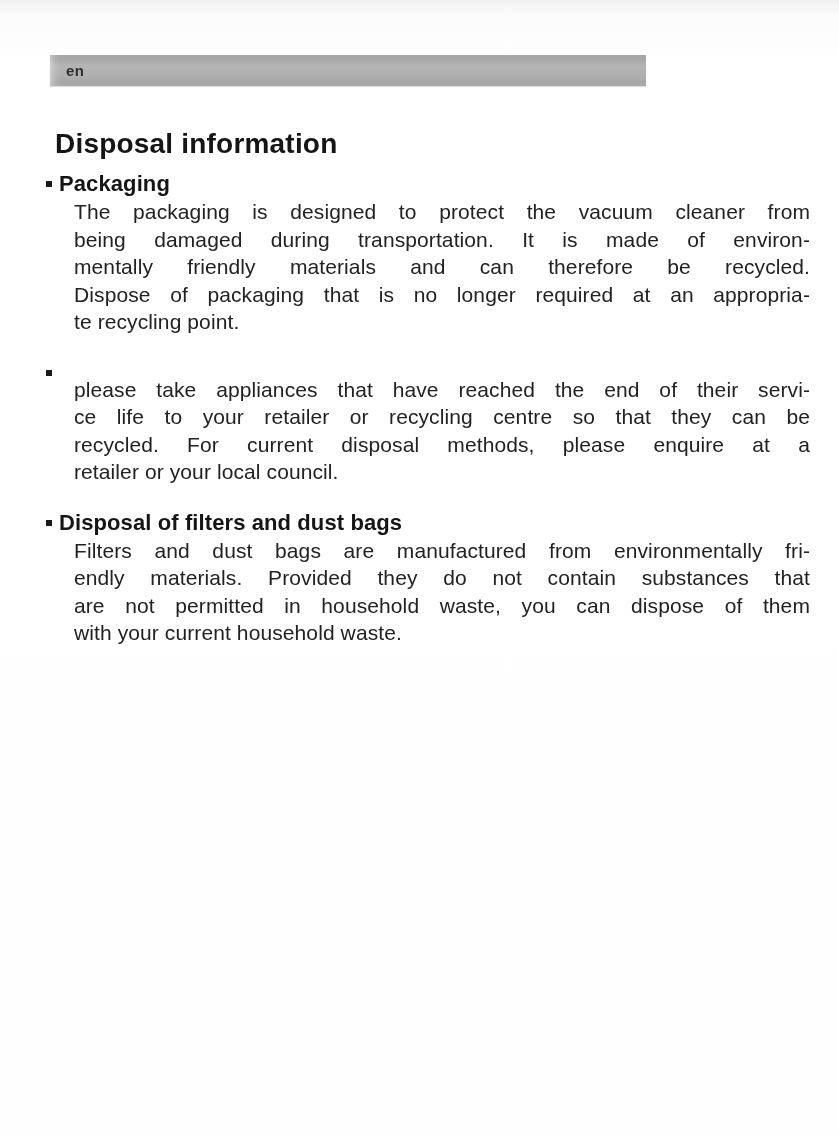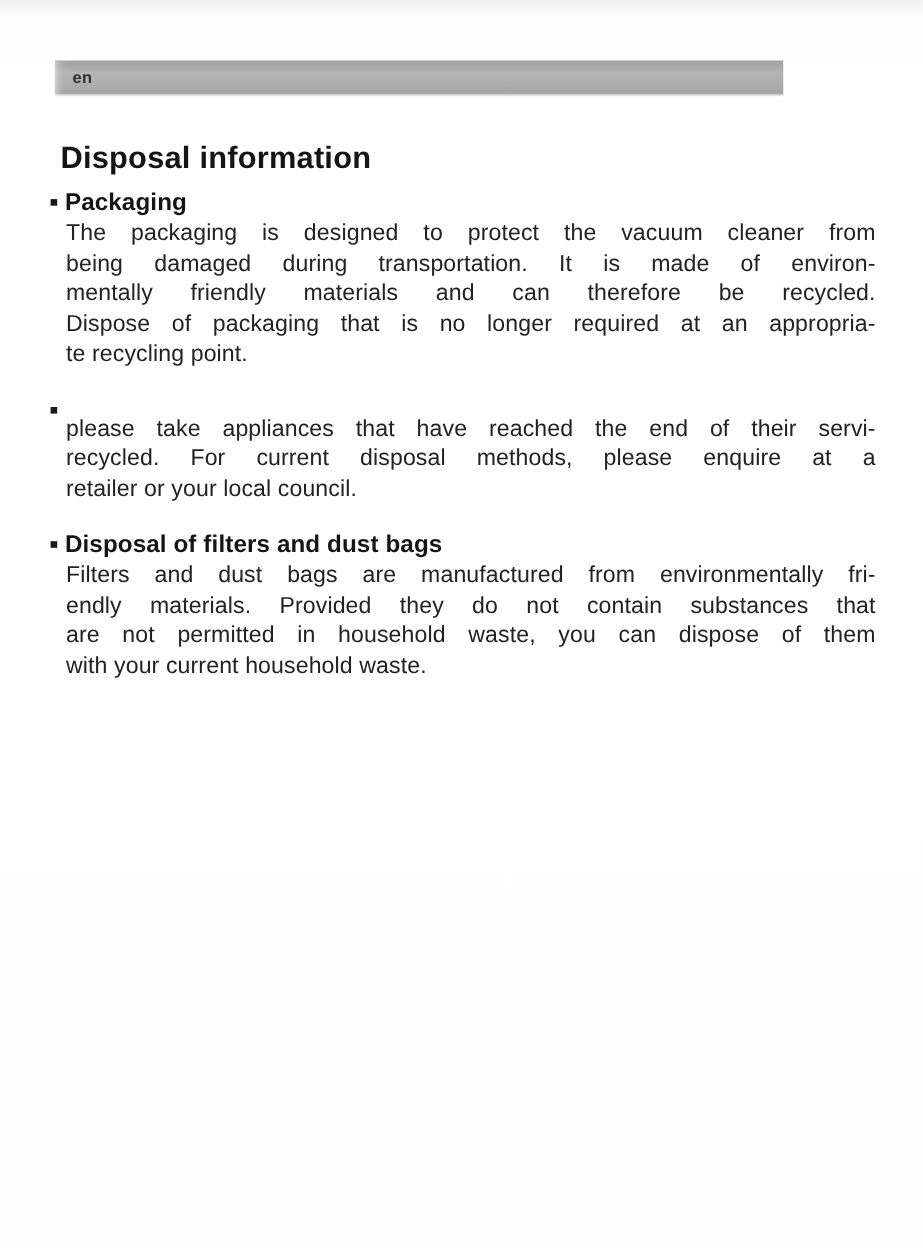--- a/index.html
+++ b/index.html
@@ -18,21 +18,21 @@
   }
   
   .scan-edge-top {
     position: absolute; top: 0; left: 0; right: 0; height: 14px;
     background: linear-gradient(180deg, rgba(210,210,210,0.25), rgba(255,255,255,0));
   }
   
   .lang-bar {
     position: absolute;
     left: 50px; top: 55px;
-    width: 662px; height: 31px;
+    width: 596px; height: 31px;
     background: linear-gradient(180deg, #9e9e9e 0%, #b5b5b5 35%, #adadad 75%, #a2a2a2 100%);
     box-shadow: inset 6px 0 8px -4px rgba(255,255,255,0.55), 0 1px 1px rgba(0,0,0,0.12);
   }
   .lang-bar .lang-label {
     display: inline-block;
     padding-left: 16px;
     line-height: 31px;
     font-size: 15px;
     font-weight: bold;
     color: #2f2f2f;
@@ -63,21 +63,21 @@
     line-height: 28px;
     letter-spacing: 0.1px;
   }
   .bullet {
     width: 6px; height: 6px;
     background: #1a1a1a;
     margin: 11px 7px 0 0;
     flex: 0 0 auto;
   }
   .section-body {
-    margin-left: 14px;
+    margin-left: 28px;
     width: 736px;
     font-size: 21px;
     line-height: 27.5px;
     color: #222222;
     letter-spacing: 0.1px;
   }
   .line {
     text-align: justify;
     text-align-last: justify;
     white-space: normal;
@@ -114,20 +114,21 @@
         <div class="line last">te recycling point.</div>
       </div>
     </div>
 
     <div class="section">
       <div class="section-heading">
         <span class="bullet"></span>
       </div>
       <div class="section-body">
         <div class="line">please take appliances that have reached the end of their servi-</div>
+        <div class="line">ce life to your retailer or recycling centre so that they can be</div>
         <div class="line">recycled. For current disposal methods, please enquire at a</div>
         <div class="line last">retailer or your local council.</div>
       </div>
     </div>
 
     <div class="section">
       <div class="section-heading">
         <span class="bullet"></span>
         <span>Disposal of filters and dust bags</span>
       </div>

